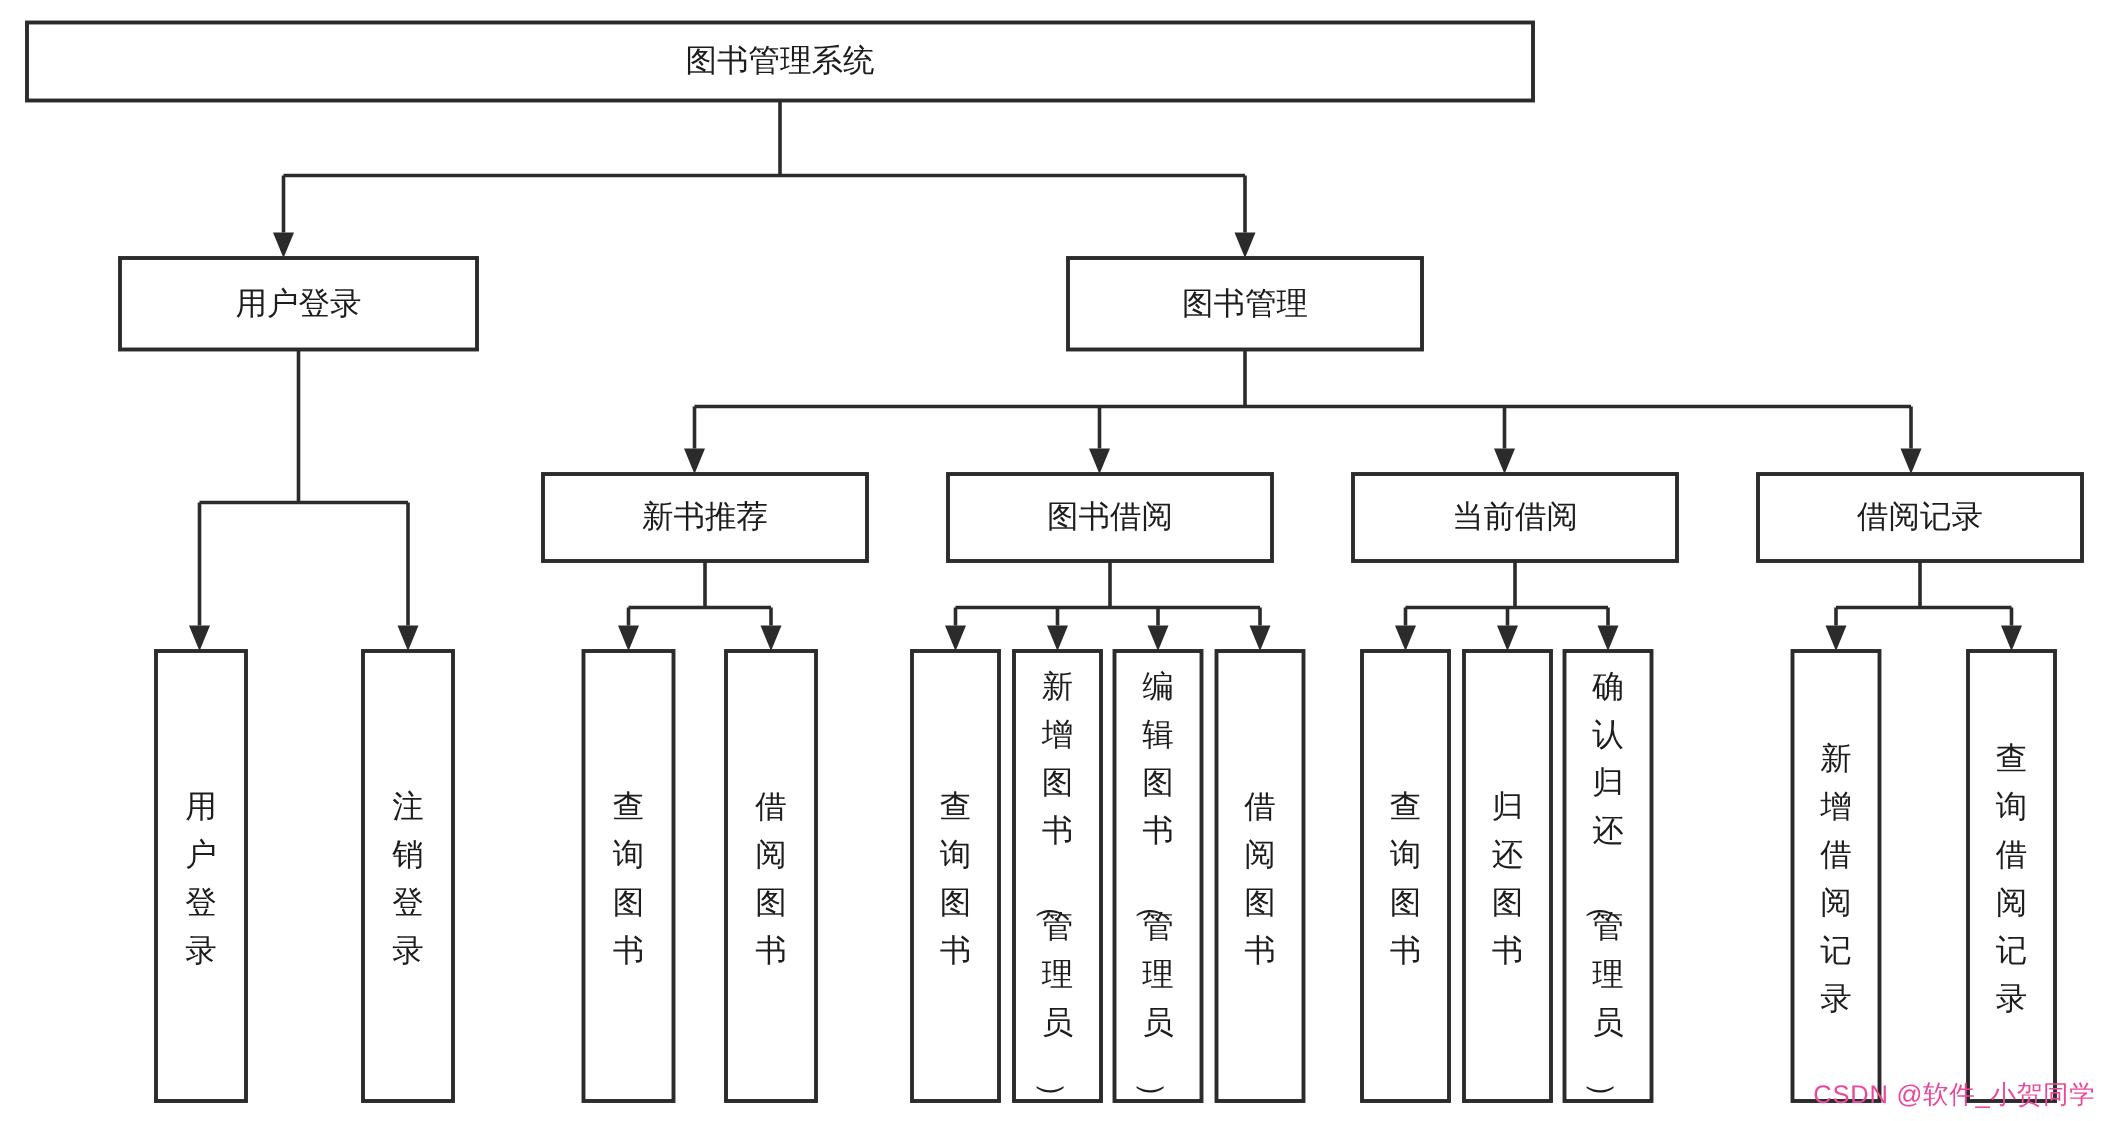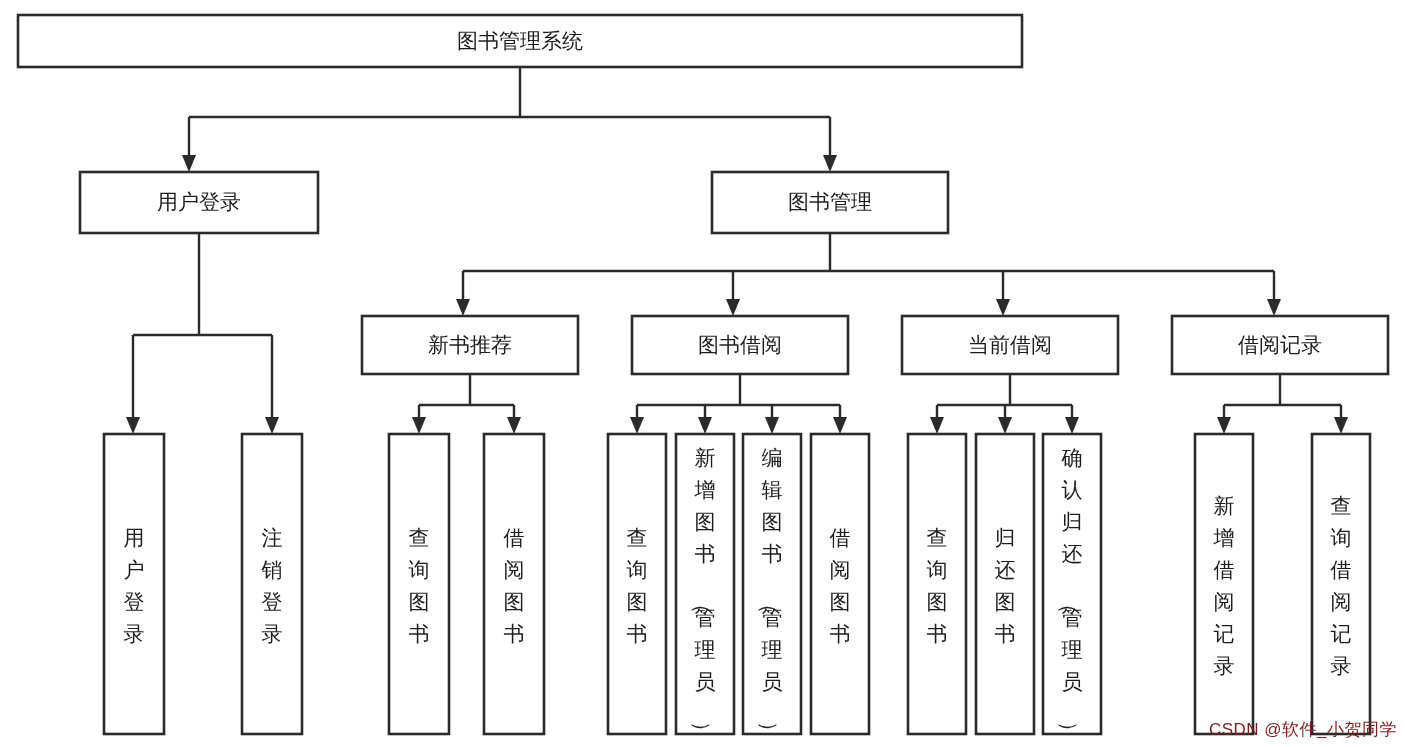--- a/index.html
+++ b/index.html
@@ -56,21 +56,21 @@
     fill: #1d1d1d;
     text-anchor: middle;
     white-space: pre;
   }
   .watermark {
     position: absolute;
     right: 8px;
     bottom: 6px;
     font-family: "Liberation Sans", "DejaVu Sans", sans-serif;
     font-size: 17px;
-    color: #7f1d1d;
+    color: #ec4899;
     letter-spacing: 0.5px;
     user-select: none;
     pointer-events: none;
   }
 </style>
 </head>
 <body>
 
 <div id="diagram-root">
 

